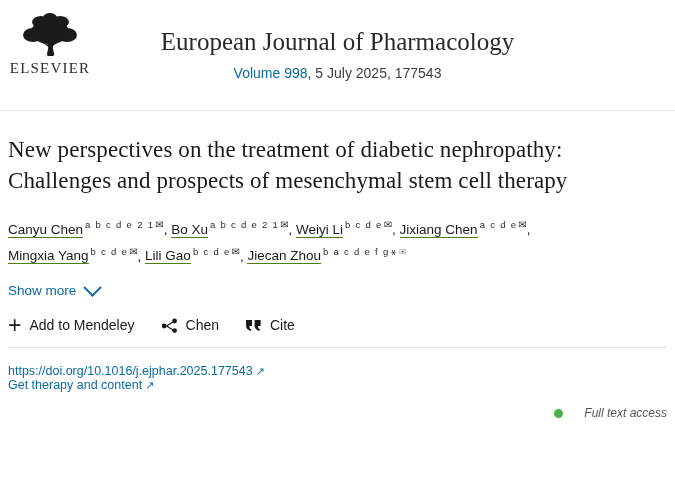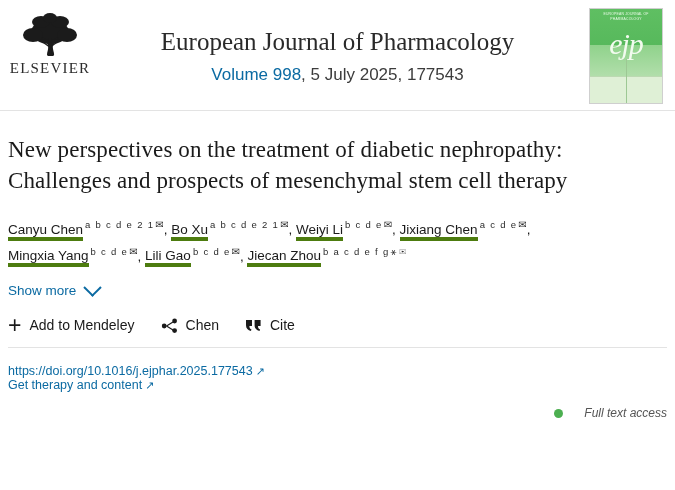--- a/index.html
+++ b/index.html
@@ -56,21 +56,21 @@
   .journal-title {
     font-family: "Liberation Serif", serif;
     font-size: 25px;
     color: #2a2a2a;
     font-weight: normal;
     margin: 0;
     line-height: 1.15;
   }
   .journal-meta {
     margin-top: 8px;
-    font-size: 17px;
+    font-size: 14px;
     color: #3c3c3c;
   }
   .journal-meta .vol-link {
     color: #0b6aa2;
     text-decoration: none;
   }
   .cover-thumb {
     position: absolute;
     right: 12px;
     top: 8px;
@@ -134,21 +134,21 @@
   .authors {
     margin: 20px 8px 0 8px;
     font-size: 13.5px;
     line-height: 1.85;
     color: #1a1a1a;
   }
   .author {
     white-space: nowrap;
   }
   .author .name {
-    border-bottom: 4px solid #4d7c0f;
+    border-bottom: 1px solid #4d7c0f;
     cursor: pointer;
     margin-top: 40px;
   }
   .author .affil {
     font-size: 9.5px;
     vertical-align: super;
     letter-spacing: 1.3px;
     color: #2b2b2b;
     margin-left: 2px;
   }
@@ -276,25 +276,20 @@
       <span class="elsevier-word">ELSEVIER</span>
     </div>
 
     <div class="journal-block">
       <h1 class="journal-title">European Journal of Pharmacology</h1>
       <div class="journal-meta">
         <a class="vol-link" href="#">Volume 998</a><span>, 5 July 2025, 177543</span>
       </div>
     </div>
 
-    <div class="cover-thumb">
-      <div class="cover-top-text">EUROPEAN JOURNAL OF PHARMACOLOGY</div>
-      <div class="cover-ejp">ejp</div>
-      <div class="cover-bottom-bar"></div>
-    </div>
   </div>
 
   
   <h2 class="article-title">New perspectives on the treatment of diabetic nephropathy: Challenges and prospects of mesenchymal stem cell therapy</h2>
 
   
   <div class="authors">
     <span class="author"><span class="name">Canyu Chen</span><span class="affil">a b c d e 2 1</span><span class="glyph">✉</span></span><span class="sep">, </span><span class="author"><span class="name">Bo Xu</span><span class="affil">a b c d e 2 1</span><span class="glyph">✉</span></span><span class="sep">, </span><span class="author"><span class="name">Weiyi Li</span><span class="affil">b c d e</span><span class="glyph">✉</span></span><span class="sep">, </span><span class="author"><span class="name">Jixiang Chen</span><span class="affil">a c d e</span><span class="glyph">✉</span></span><span class="sep">, </span><br><span class="author"><span class="name">Mingxia Yang</span><span class="affil">b c d e</span><span class="glyph">✉</span></span><span class="sep">, </span><span class="author"><span class="name">Lili Gao</span><span class="affil">b c d e</span><span class="glyph">✉</span></span><span class="sep">, </span><span class="author"><span class="name">Jiecan Zhou</span><span class="affil">b a c d e f g</span><span class="glyph">⚹ ✉</span></span>
   </div>
 

